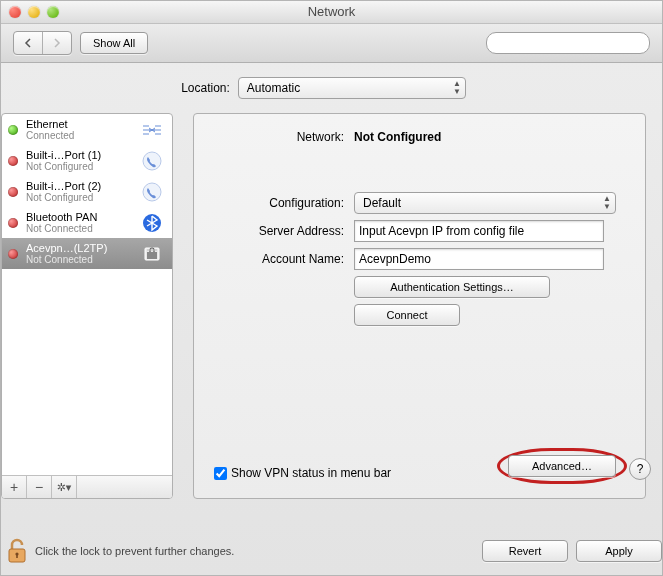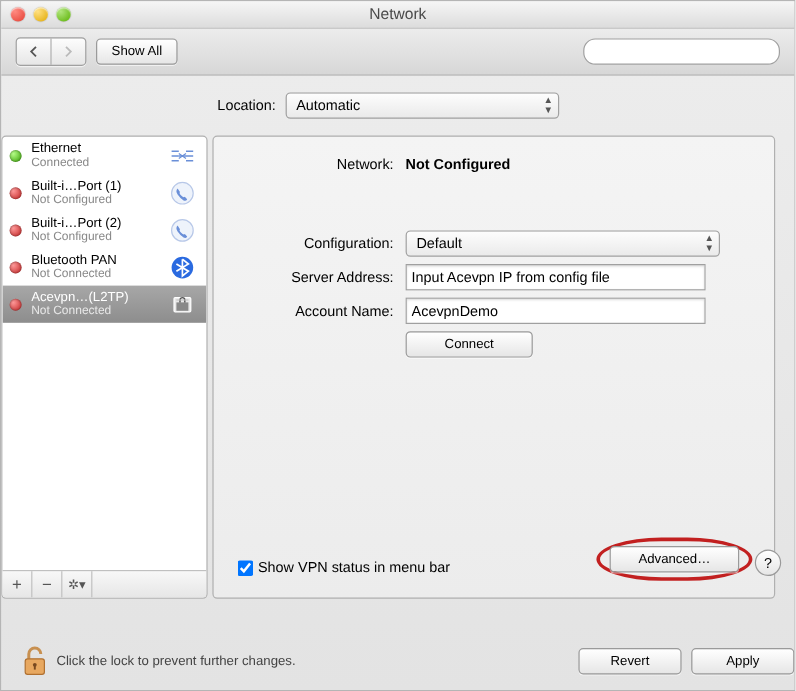--- a/index.html
+++ b/index.html
@@ -16,21 +16,21 @@
 .seg:first-child{border-right:1px solid #b0b0b0}
 .btn{height:20px;padding:0 12px;border:1px solid #9a9a9a;border-radius:4px;background:linear-gradient(#ffffff,#e6e6e6);font-size:11px;display:inline-flex;align-items:center;justify-content:center;box-shadow:0 1px 0 rgba(255,255,255,.6);cursor:default}
 .search{margin-left:auto;width:150px;height:20px;border:1px solid #a0a0a0;border-radius:10px;background:#fff;display:flex;align-items:center;padding:0 6px;color:#888}
 .search svg{margin-right:4px}
 .search input{border:0;outline:0;flex:1;font-size:11px;background:transparent}
 .content{padding:14px 16px 56px 0}
 .locrow{display:flex;align-items:center;justify-content:center;gap:8px;margin-bottom:14px}
 .locrow label{font-size:12px}
 .popup{height:20px;border:1px solid #a0a0a0;border-radius:4px;background:linear-gradient(#fdfdfd,#eaeaea);display:inline-flex;align-items:center;padding:0 18px 0 8px;position:relative;font-size:12px;min-width:200px}
 .popup .arrows{position:absolute;right:4px;top:2px;font-size:8px;line-height:8px;color:#555}
-.main{display:flex;gap:4px;height:386px}
+.main{display:flex;gap:20px;height:386px}
 .sidebar{width:170px;display:flex;flex-direction:column;border:1px solid #b0b0b0;border-radius:4px;background:#fff;overflow:hidden}
 .services{flex:1;overflow:auto}
 .svc{display:flex;align-items:center;padding:4px 6px;gap:8px;border-bottom:0}
 .svc.sel{background:linear-gradient(#a7a7a7,#8d8d8d);color:#fff}
 .statusdot{width:10px;height:10px;border-radius:50%;flex-shrink:0;box-shadow:inset 0 0 2px rgba(0,0,0,.5)}
 .statusdot.green{background:radial-gradient(circle at 30% 30%,#b7ff8a,#35a000)}
 .statusdot.red{background:radial-gradient(circle at 30% 30%,#ff9a9a,#c02020)}
 .svc .txt{flex:1;overflow:hidden}
 .svc .name{font-size:11px;white-space:nowrap;overflow:hidden;text-overflow:ellipsis}
 .svc .sub{font-size:10px;color:#888}
@@ -46,21 +46,21 @@
 .bold{font-weight:bold}
 .statusrow{margin-bottom:48px}
 .txtin{height:18px;width:240px;border:1px solid #a0a0a0;background:#fff;padding:1px 4px;font-size:12px;box-shadow:inset 0 1px 2px rgba(0,0,0,.15)}
 .popup.sm{min-width:234px}
 .brow{margin-left:140px;margin-top:4px}
 .cb{display:flex;align-items:center;gap:4px;font-size:12px}
 .cb input{margin:0}
 .advwrap{position:absolute;right:18px;bottom:14px;border:3px solid #c22020;border-radius:50%/60%;padding:4px 8px}
 .help{position:absolute;right:-6px;bottom:18px}
 .helpbtn{width:20px;height:20px;border:1px solid #9a9a9a;border-radius:50%;background:linear-gradient(#fff,#e6e6e6);display:flex;align-items:center;justify-content:center;font-size:12px}
-.footer{position:absolute;left:16px;right:0;bottom:0;height:48px;padding:0 0;display:flex;align-items:center;gap:8px}
+.footer{position:absolute;left:4px;right:0;bottom:0;height:48px;padding:0 0;display:flex;align-items:center;gap:8px}
 .lock{display:flex;align-items:center;gap:6px;font-size:11px;color:#444}
 .lock svg{width:24px;height:28px}
 .footer .btns{margin-left:auto;display:flex;gap:8px}
 input[type=checkbox]{width:13px;height:13px}
 </style>
 </head>
 <body>
 
 <div class="window">
 
@@ -204,20 +204,23 @@
         <div class="row">
           <div class="lbl">Server Address:</div>
           <input class="txtin" value="Input Acevpn IP from config file" style="">
         </div>
 
         <div class="row">
           <div class="lbl">Account Name:</div>
           <input class="txtin" value="AcevpnDemo" style="">
         </div>
 
+        <div class="brow">
+          <div class="btn" style="width:170px">Authentication Settings…</div>
+        </div>
         <div class="brow" style="margin-top:6px">
           <div class="btn" style="width:80px">Connect</div>
         </div>
 
         <div style="position:absolute;left:20px;bottom:18px" class="cb">
           <input type="checkbox" checked="" style="">
           <span>Show VPN status in menu bar</span>
         </div>
 
         <div class="advwrap">

